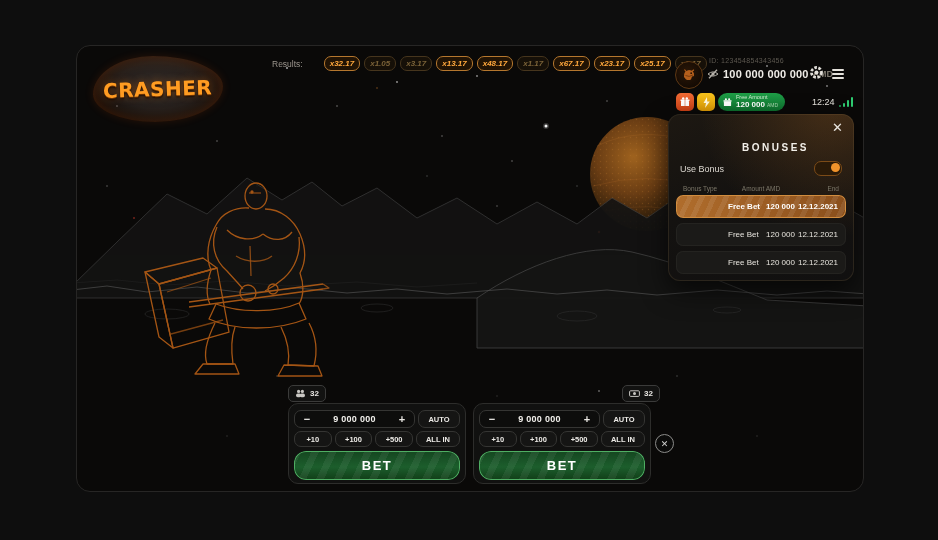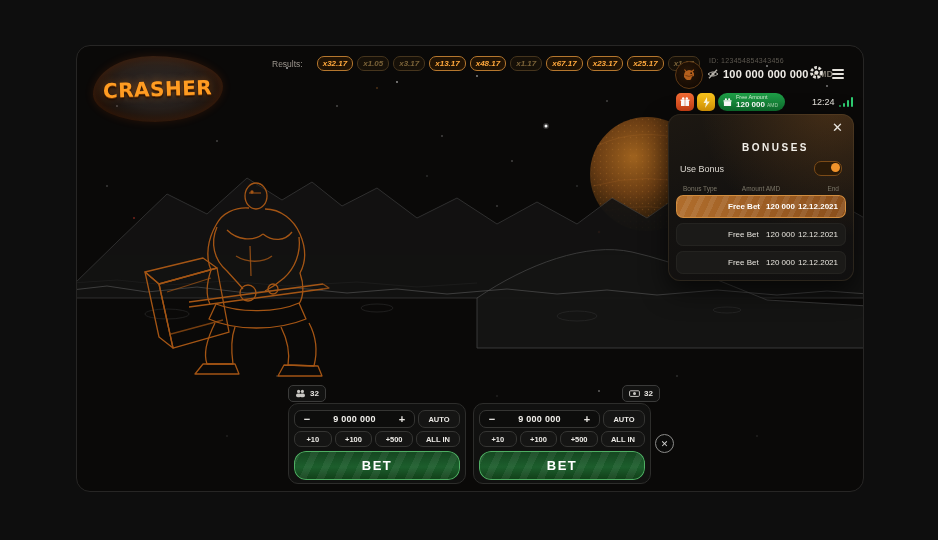--- a/index.html
+++ b/index.html
@@ -18,21 +18,21 @@
   .logo{position:absolute;left:16px;top:10px;width:130px;height:66px;display:flex;align-items:center;justify-content:center;}
   .logo-blob{position:absolute;inset:0;border-radius:46% 54% 52% 48%/58% 46% 54% 42%;
     background:radial-gradient(ellipse at 50% 45%,#322b27 0%,#241f1c 45%,rgba(18,14,11,0) 74%);
     box-shadow:inset 0 0 16px rgba(255,100,10,.28), 0 0 10px rgba(255,90,0,.12);}
   .logo-text{position:relative;font-family:"DejaVu Sans",sans-serif;font-weight:bold;font-size:20px;
     color:#ff9c22;letter-spacing:.5px;transform:rotate(-2deg);
     text-shadow:0 1px 0 #6b3305,0 2px 2px #1a0c02,0 0 8px rgba(255,120,0,.45);}
 
   
   .results{position:absolute;left:195px;top:10px;display:flex;align-items:center;gap:4px;}
-  .results-label{color:#9a948c;font-size:8.5px;margin-right:10px;}
+  .results-label{color:#9a948c;font-size:8.5px;margin-right:17px;}
   .rbadge{font-size:8px;font-weight:bold;font-style:italic;padding:2px 5px;border-radius:7px;border:1px solid;white-space:nowrap;text-align:center;}
   .rbadge.bright{color:#ffa83d;border-color:#b5772e;background:#211304;}
   .rbadge.dim{color:#7a6238;border-color:#46351d;background:#161008;}
 
   
   .avatar{position:absolute;left:598px;top:15px;width:26px;height:26px;border-radius:50%;
     border:1.5px solid #5e3814;background:radial-gradient(circle at 42% 40%,#2b1707,#130a03 75%);
     display:flex;align-items:center;justify-content:center;}
   .acct-id{position:absolute;left:632px;top:11px;font-size:7px;color:#5d5850;letter-spacing:.3px;}
   .balance-row{position:absolute;left:630px;top:22px;display:flex;align-items:center;gap:4px;}

